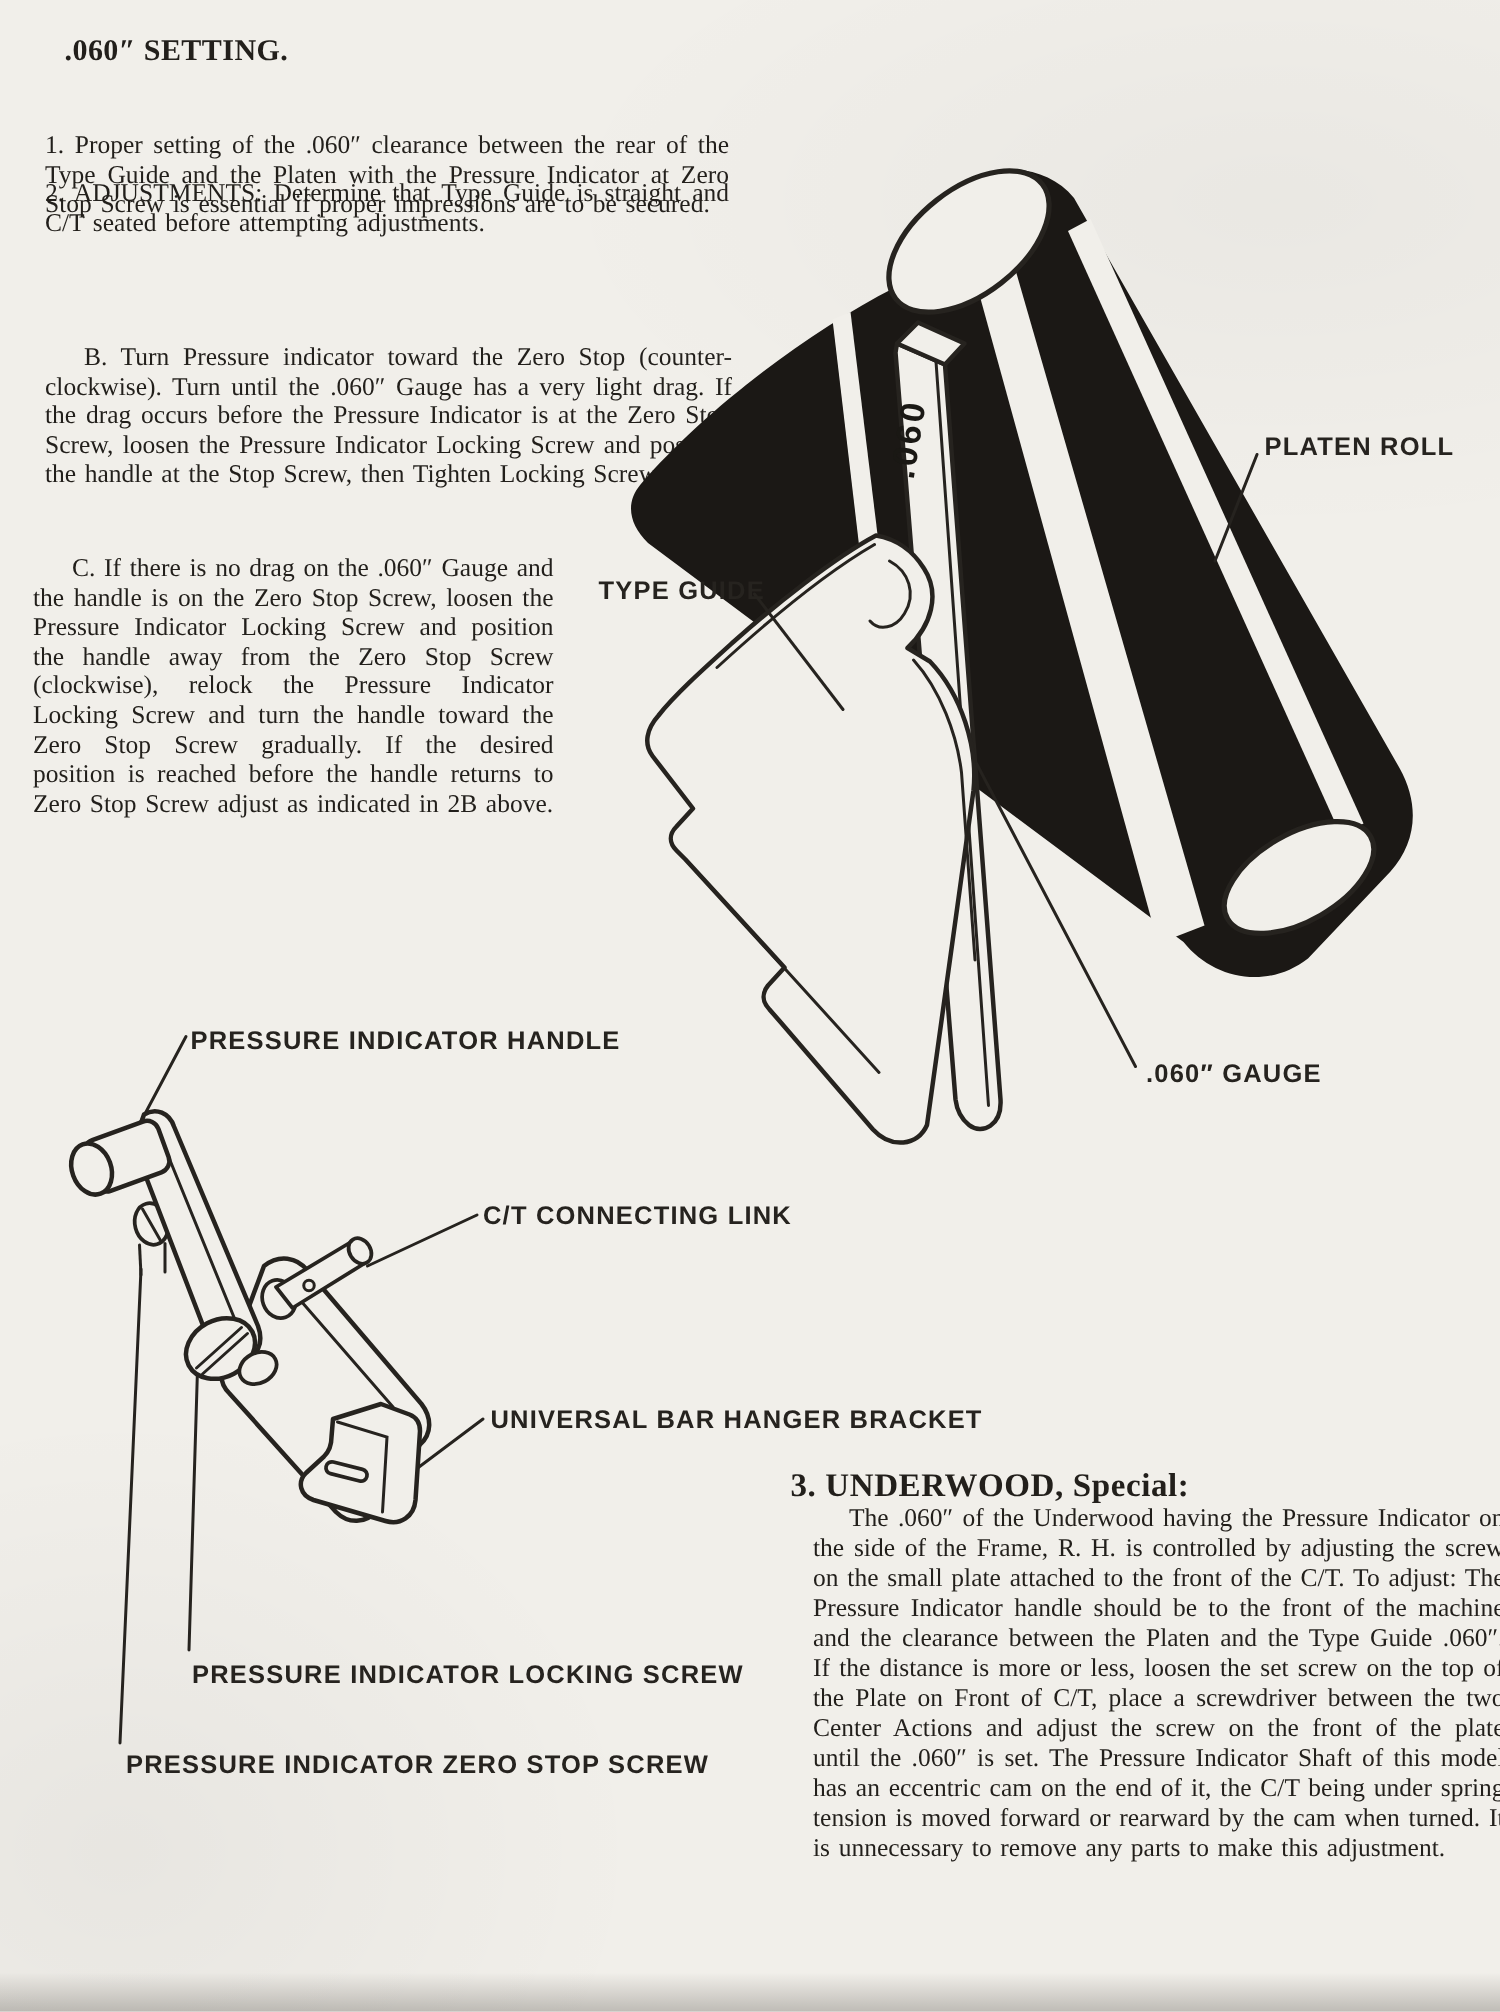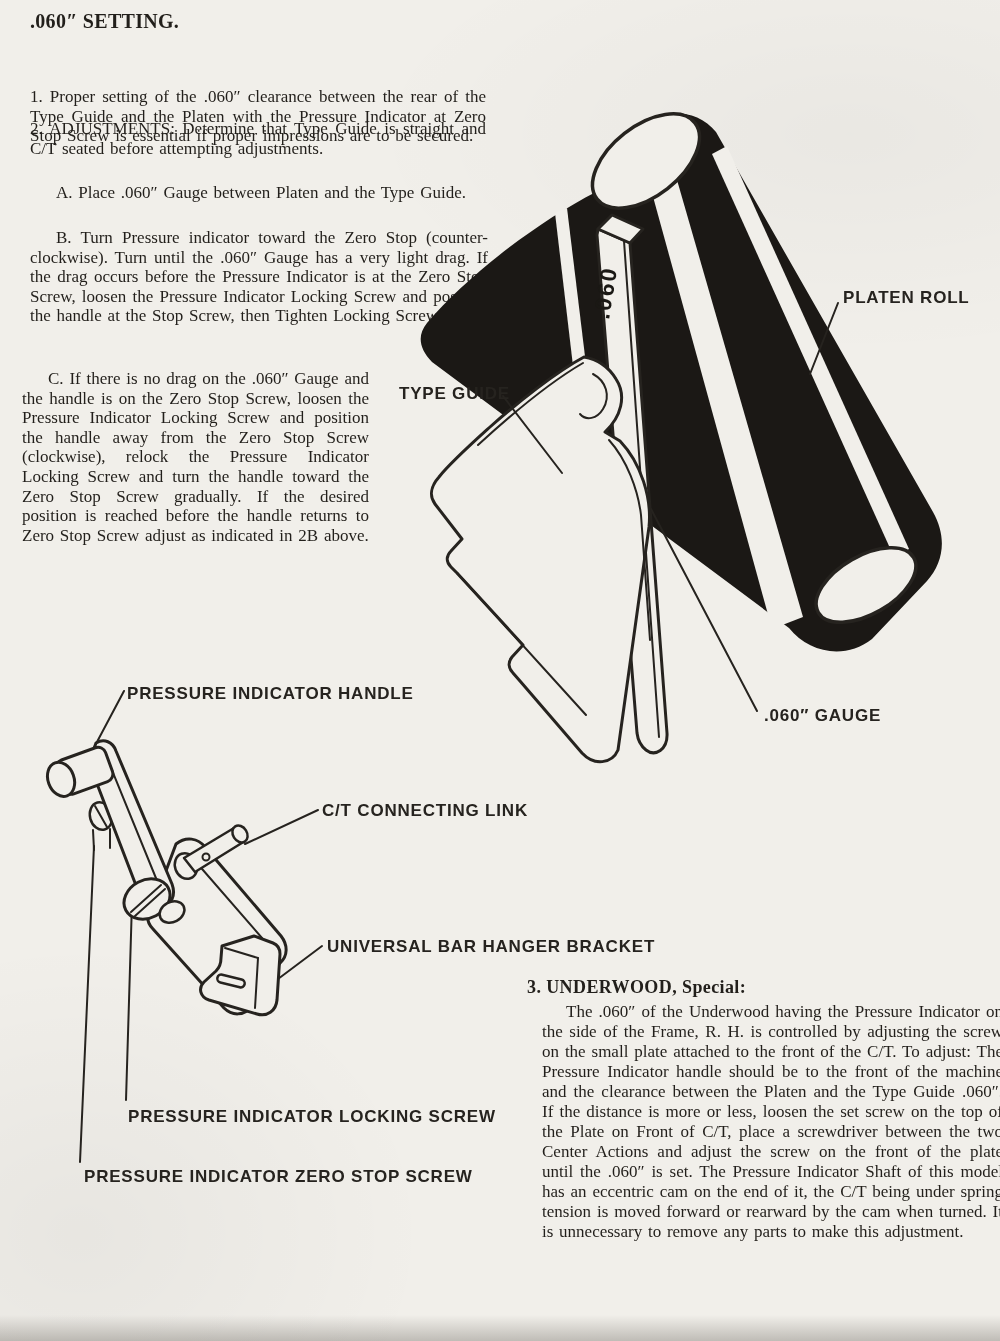--- a/index.html
+++ b/index.html
@@ -11,31 +11,31 @@
       #f1efea;
     font-family:"Liberation Serif", serif;
     color:#221f1b;
   }
   .p {
     position:absolute; margin:0; font-size:17px; line-height:19.6px;
     text-align:justify; word-spacing:1.5px;
   }
   .ind { text-indent:26px; }
   .title {
-    position:absolute; left:30px; top:10px; margin:0;
+    position:absolute; left:30px; top:10px; margin:13px;
     font-size:20px; font-weight:700; letter-spacing:0.3px;
   }
   #p1 { left:30px; top:39px;  width:456px;margin-top:48px; }
   #p2 { left:30px; top:119px; width:456px; }
   #pa { left:30px; top:183px; width:456px; }
   #pb { left:30px; top:228px; width:458px; }
   #pc { left:22px; top:369px; width:347px; }
   .s3h {
     position:absolute; left:527px; top:977px; margin:0;
-    font-size:18px; font-weight:700; letter-spacing:0.4px;
+    font-size:22px; font-weight:700; letter-spacing:0.4px;
   }
   #s3b { left:542px; top:1002px; width:461px; line-height:20px; text-indent:24px; }
   svg.art { position:absolute; left:0; top:0; }
   .lbl {
     font-family:"Liberation Sans", sans-serif; font-weight:700;
     font-size:17px; letter-spacing:0.8px; fill:#26231f;
   }
   .mark {
     font-family:"Liberation Sans", sans-serif; font-weight:700;
     font-size:23px; letter-spacing:2px; fill:#1a1814;
@@ -50,21 +50,20 @@
   }
 </style>
 </head>
 <body>
 
 <div class="page">
 
   <h1 class="title">.060″ SETTING.</h1>
   <p class="p" id="p1">1.  Proper setting of the .060″ clearance between the rear of the Type Guide and the Platen with the Pressure Indicator at Zero Stop Screw is essential if proper impressions are to be secured.</p>
   <p class="p" id="p2">2.  ADJUSTMENTS:  Determine that Type Guide is straight and C/T seated before attempting adjustments.</p>
-  <p class="p ind" id="pa">A.  Place .060″ Gauge between Platen and the Type Guide.</p>
   <p class="p ind" id="pb">B.  Turn Pressure indicator toward the Zero Stop (counter-clockwise).  Turn until the .060″ Gauge has a very light drag.  If the drag occurs before the Pressure Indicator is at the Zero Stop Screw, loosen the Pressure Indicator Locking Screw and position the handle at the Stop Screw, then Tighten Locking Screw.</p>
   <p class="p ind" id="pc">C.  If there is no drag on the .060″ Gauge and the handle is on the Zero Stop Screw, loosen the Pressure Indicator Locking Screw and position the handle away from the Zero Stop Screw (clockwise), relock the Pressure Indicator Locking Screw and turn the handle toward the Zero Stop Screw gradually.  If the desired position is reached before the handle returns to Zero Stop Screw adjust as indicated in 2B above.</p>
 
   <h2 class="s3h">3.  UNDERWOOD, Special:</h2>
   <p class="p" id="s3b">The .060″ of the Underwood having the Pressure Indicator on the side of the Frame, R. H. is controlled by adjusting the screw on the small plate attached to the front of the C/T.  To adjust:  The Pressure Indicator handle should be to the front of the machine and the clearance between the Platen and the Type Guide .060″.  If the distance is more or less, loosen the set screw on the top of the Plate on Front of C/T, place a screwdriver between the two Center Actions and adjust the screw on the front of the plate until the .060″ is set.  The Pressure Indicator Shaft of this model has an eccentric cam on the end of it, the C/T being under spring tension is moved forward or rearward by the cam when turned.  It is unnecessary to remove any parts to make this adjustment.</p>
 
   <svg class="art" width="1000" height="1341" viewBox="0 0 1000 1341">
 
     <g>
       <path d="M 641,122 C 666,108 698,110 716,132 L 933,512 C 947,537 944,562 927,581

